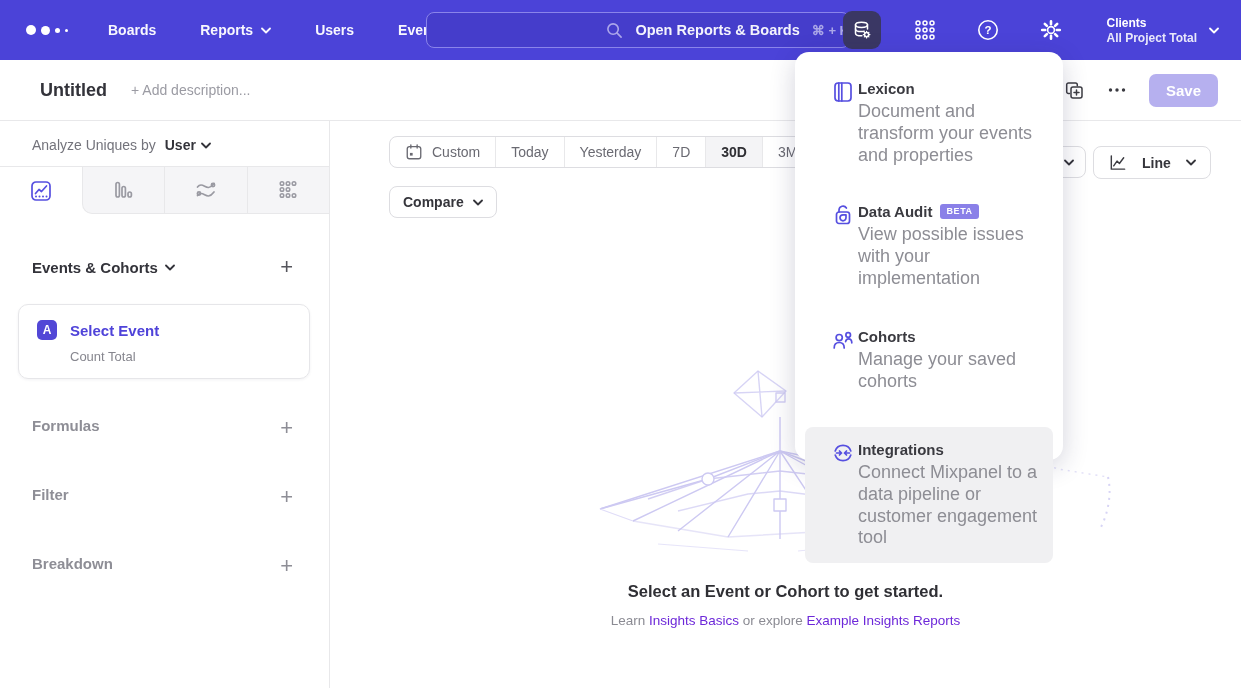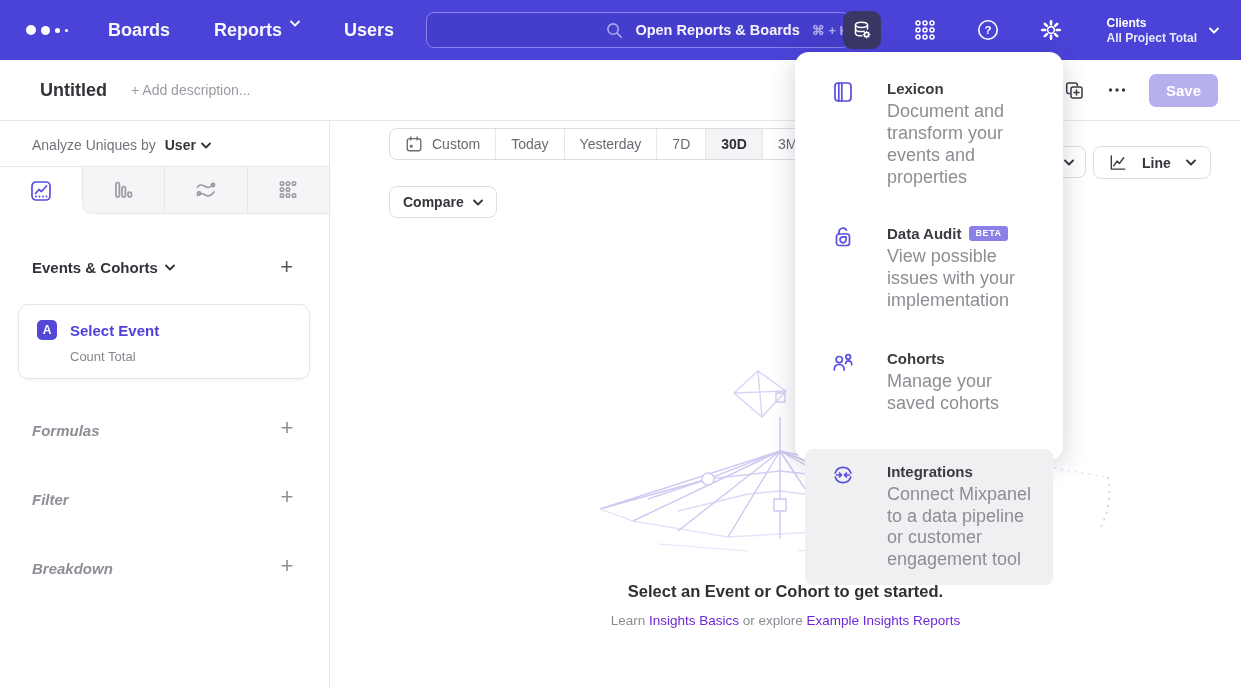--- a/index.html
+++ b/index.html
@@ -10,22 +10,22 @@
   
   .topnav { position:absolute; left:0; top:0; width:100%; height:60px;
     background:#4b43d8; display:flex; align-items:center; z-index:5; }
   .logo { display:flex; align-items:center; gap:5px; margin-left:26px; }
   .logo i { background:#fff; border-radius:50%; display:block; }
   .logo i:nth-child(1){width:10px;height:10px;}
   .logo i:nth-child(2){width:9px;height:9px;}
   .logo i:nth-child(3){width:5px;height:5px;}
   .logo i:nth-child(4){width:3px;height:3px;}
   .navlinks { display:flex; align-items:center; margin-left:40px; gap:44px; }
-  .navlink { color:rgba(255,255,255,.96); font-size:18px; font-weight:700;
-    display:flex; gap:8px; cursor:pointer; }
+  .navlink { color:rgba(255,255,255,.96); font-size:14px; font-weight:700;
+    display:flex; align-items:center; gap:8px; cursor:pointer; }
   .chev { width:10px; height:7px; }
   .chev polyline { fill:none; stroke:currentColor; stroke-width:1.8;
     stroke-linecap:round; stroke-linejoin:round; }
   .searchbar { position:absolute; left:426px; top:12px; width:424px; height:36px;
     background:#453dcb; border:1px solid #8a84ea; border-radius:8px;
     display:flex; align-items:center; justify-content:flex-end; gap:12px; cursor:text; }
   .searchbar .sicon { width:17px; height:17px; opacity:.75; }
   .searchbar .stext { color:rgba(255,255,255,.94); font-size:14.5px; font-weight:700; }
   .searchbar .skey { color:rgba(255,255,255,.55); font-size:13px; font-weight:600; }
   .nav-right { position:absolute; right:22px; top:0; height:60px; display:flex;
@@ -64,29 +64,29 @@
   .sideblock-head .t { font-size:15px; font-weight:700; color:#33333a; display:flex;
     align-items:center; gap:7px; cursor:pointer; }
   .plus { font-size:22px; font-weight:300; color:#55555c; cursor:pointer; line-height:1; }
   .eventcard { margin:26px 19px 0 18px; border:1px solid #e6e6e9; border-radius:10px;
     box-shadow:0 1px 3px rgba(30,30,60,.06); padding:15px 18px 14px 18px; cursor:pointer; }
   .eventcard .row1 { display:flex; align-items:center; gap:13px; }
   .abadge { width:20px; height:20px; border-radius:5px; background:#5247d6; color:#fff;
     font-size:12px; font-weight:700; display:flex; align-items:center; justify-content:center; }
   .evtitle { color:#4f43d9; font-size:15px; font-weight:700; }
   .evsub { margin:9px 0 0 33px; color:#86868e; font-size:13px; }
-  .side-section { margin:0 36px 0 32px; display:flex; align-items:flex-end;
-    justify-content:space-between;font-style:italic; }
+  .side-section { margin:0 36px 0 32px; display:flex; align-items:flex-start;
+    justify-content:space-between; }
   .side-section .lbl { font-size:15px; font-weight:700; color:#8e8e96; }
   .side-section .plus { color:#8e8e96; }
   .ss1 { margin-top:38px; } .ss2 { margin-top:47px; } .ss3 { margin-top:47px; }
 
   
   .main { position:absolute; left:330px; top:121px; width:911px; height:567px; background:#fff; }
-  .segctl { position:absolute; left:59px; top:7px; display:inline-flex; height:32px;
+  .segctl { position:absolute; left:59px; top:15px; display:inline-flex; height:32px;
     border:1px solid #dddde1; border-radius:8px; background:#fff; overflow:hidden; }
   .seg { display:flex; align-items:center; gap:9px; padding:0 15px; font-size:14px;
     color:#6a6a72; border-left:1px solid #e8e8ea; cursor:pointer; white-space:nowrap; }
   .seg:first-child { border-left:none; }
   .seg.sel { background:#f4f4f6; color:#2f2f34; font-weight:700; }
   .comparebtn { position:absolute; left:59px; top:65px; height:32px; display:flex;
     align-items:center; gap:9px; padding:0 13px; border:1px solid #dddde1;
     border-radius:8px; font-size:14px; font-weight:600; color:#35353b; background:#fff;
     cursor:pointer; }
   .hiddensel { position:absolute; left:700px; top:25px; width:56px; height:32px;
@@ -101,21 +101,21 @@
   .empty-title { position:absolute; left:0; top:461px; width:911px; text-align:center;
     font-size:16.5px; font-weight:700; color:#2f2f34; }
   .empty-links { position:absolute; left:0; top:492px; width:911px; text-align:center;
     font-size:13.5px; color:#8b8b93; }
   .empty-links a { color:#6d28d9; font-weight:400; text-decoration:none; cursor:pointer; }
 
   
   .popup { position:absolute; left:795px; top:52px; width:268px; height:408px;
     background:#fff; border-radius:14px; box-shadow:0 6px 26px rgba(35,35,80,.20);
     z-index:20; padding-top:14px; }
-  .menu-item { display:flex; gap:33px; margin:0 10px; padding:14px 12px 14px 27px;
+  .menu-item { display:flex; gap:4px; margin:0 10px; padding:14px 12px 14px 27px;
     border-radius:8px; cursor:pointer; }
   .menu-item .micon { flex:none; width:22px; height:22px; margin-top:1px; }
   .menu-item.hover { background:#f0f0f2; }
   .mi-gap1 { margin-top:8px; } .mi-gap2 { margin-top:10px; } .mi-gap3 { margin-top:20px; }
   .mtitle { font-size:15px; font-weight:700; color:#3a3a40; display:flex;
     align-items:center; gap:8px; }
   .mbadge { background:#8a80e8; color:#fff; font-size:9px; font-weight:700;
     letter-spacing:.6px; padding:2.5px 6px; border-radius:3px; }
   .mdesc { margin-top:4px; font-size:18px; line-height:1.22; color:#8d8d94; max-width:182px; }
 

